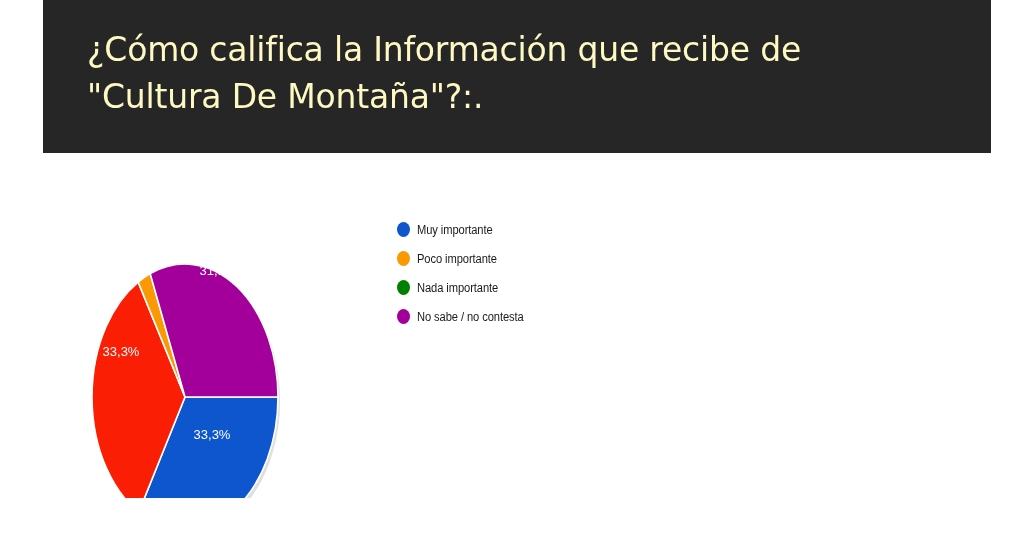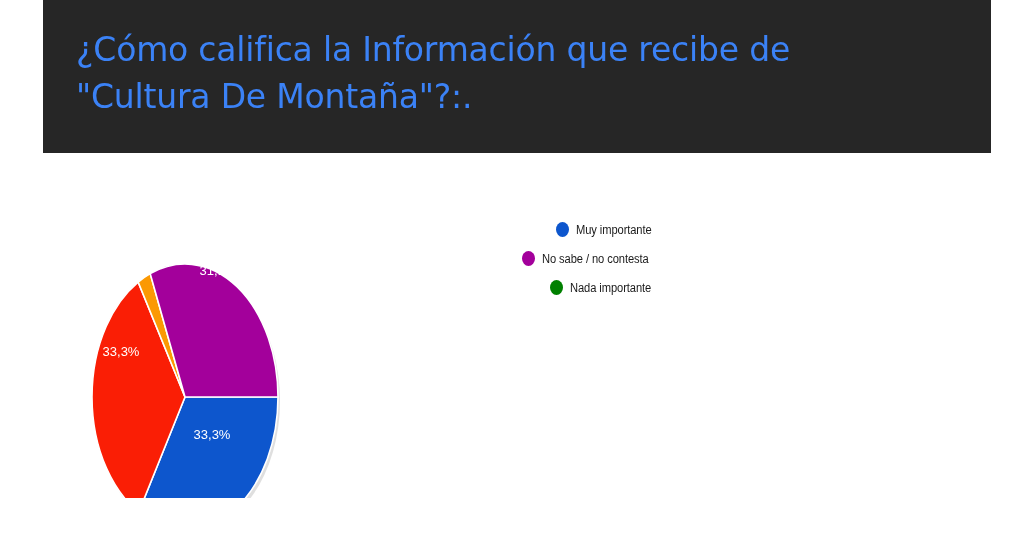--- a/index.html
+++ b/index.html
@@ -22,30 +22,31 @@
     top: 0px;
     width: 948px;
     height: 153px;
     background: #262626;
     box-sizing: border-box;
     display: flex;
     flex-direction: column;
     justify-content: center;
   }
   #title-text {
-    color: #3b82f6;
+    color: #fef9c3;
     font-family: "DejaVu Sans", sans-serif;
     font-size: 33px;
     font-weight: 400;
     line-height: 1.42;
     letter-spacing: -0.2px;
     padding-left: 33px;
     padding-right: 20px;
     padding-bottom: 6px;
     white-space: pre-line;
+    margin-left: 11px;
   }
 
   
   #chart-area {
     position: absolute;
     left: 0;
     top: 153px;
     width: 1024px;
     height: 395px;
   }
@@ -74,21 +75,20 @@
   #legend {
     position: absolute;
     left: 397px;
     top: 62px;
     width: 260px;
   }
   .legend-row {
     display: flex;
     align-items: center;
     height: 29px;
-    justify-content: flex-end;
   }
   .legend-marker {
     width: 13px;
     height: 15px;
     border-radius: 50%;
     flex: 0 0 auto;
     margin-right: 7px;
   }
   .legend-label {
     font-family: "Liberation Sans", sans-serif;
@@ -126,22 +126,26 @@
         </g>
     </svg>
   </div>
 
   <div id="legend">
       <div class="legend-row">
         <span class="legend-marker" style="background: rgb(13, 86, 205);"></span>
         <span class="legend-label">Muy importante</span>
       </div>
       <div class="legend-row">
-        <span class="legend-marker" style="background: rgb(163, 0, 155);"></span>
-        <span class="legend-label">No sabe / no contesta</span>
+        <span class="legend-marker" style="background: rgb(251, 153, 3);"></span>
+        <span class="legend-label">Poco importante</span>
       </div>
       <div class="legend-row">
         <span class="legend-marker" style="background: rgb(0, 128, 0);"></span>
         <span class="legend-label">Nada importante</span>
+      </div>
+      <div class="legend-row">
+        <span class="legend-marker" style="background: rgb(163, 0, 155);"></span>
+        <span class="legend-label">No sabe / no contesta</span>
       </div>
     </div>
 
 </div>
 
 </body></html>

